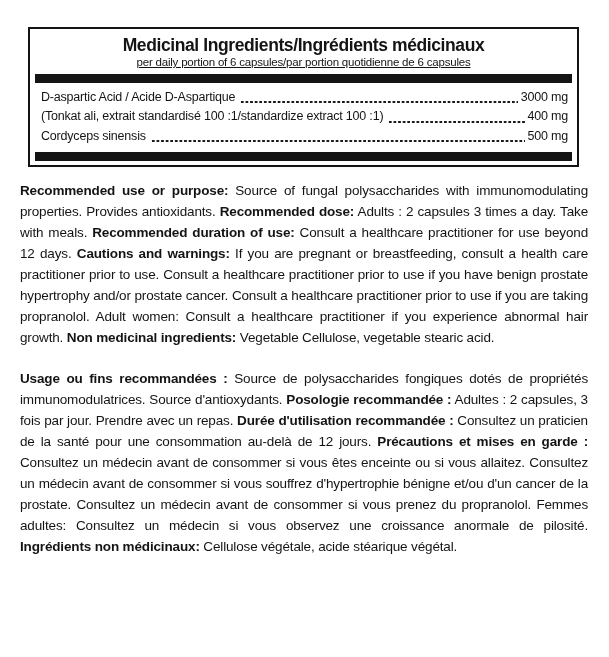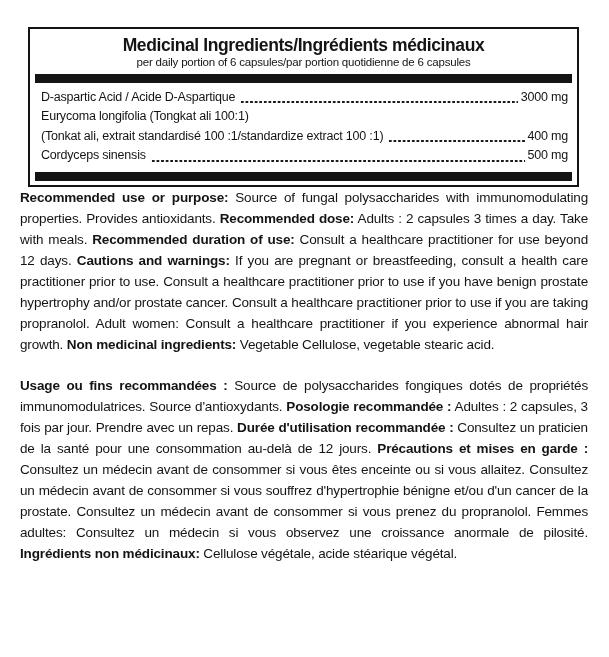--- a/index.html
+++ b/index.html
@@ -31,20 +31,21 @@
     letter-spacing: -0.4px;
     margin-top: 3px;
     line-height: 20px;
   }
   .panel-subtitle {
     text-align: center;
     font-size: 11.5px;
     letter-spacing: -0.2px;
     margin: 1px 0 5px 0;
     line-height: 13px;
+    text-decoration: underline;
   }
   .bar {
     height: 9px;
     background: #141414;
     margin: 0 1px;
   }
   .rows {
     padding: 5px 5px 3px 7px;
     font-size: 12.5px;
     letter-spacing: -0.2px;
@@ -69,42 +70,38 @@
   .bar-bottom { margin-top: 3px; }
   
   .para {
     width: 568px;
     font-size: 13.5px;
     line-height: 21px;
     letter-spacing: -0.15px;
     text-align: justify;
     margin: 0;
   }
-  .para-en { }
+  .para-en { margin-top: 13px; }
   .para-fr { margin-top: 20px; }
   .para b { font-weight: bold; }
 </style>
 </head>
 <body>
 
 <div class="page">
 
   <div class="panel">
     <div class="panel-title">Medicinal Ingredients/Ingrédients médicinaux</div>
     <div class="panel-subtitle">per daily portion of 6 capsules/par portion quotidienne de 6 capsules</div>
     <div class="bar"></div>
     <div class="rows">
         <div class="ing-row">
     <span class="ing-name">D-aspartic Acid / Acide D-Aspartique</span>
     <span class="dots"></span>
     <span class="ing-amt">3000 mg</span>
-  </div>
-        <div class="ing-row no-dots">
-    <span class="ing-name">Eurycoma longifolia (Tongkat ali 100:1)</span>
-
   </div>
         <div class="ing-row">
     <span class="ing-name">(Tonkat ali, extrait standardisé 100 :1/standardize extract 100 :1)</span>
     <span class="dots"></span>
     <span class="ing-amt">400 mg</span>
   </div>
         <div class="ing-row">
     <span class="ing-name">Cordyceps sinensis</span>
     <span class="dots"></span>
     <span class="ing-amt">500 mg</span>

